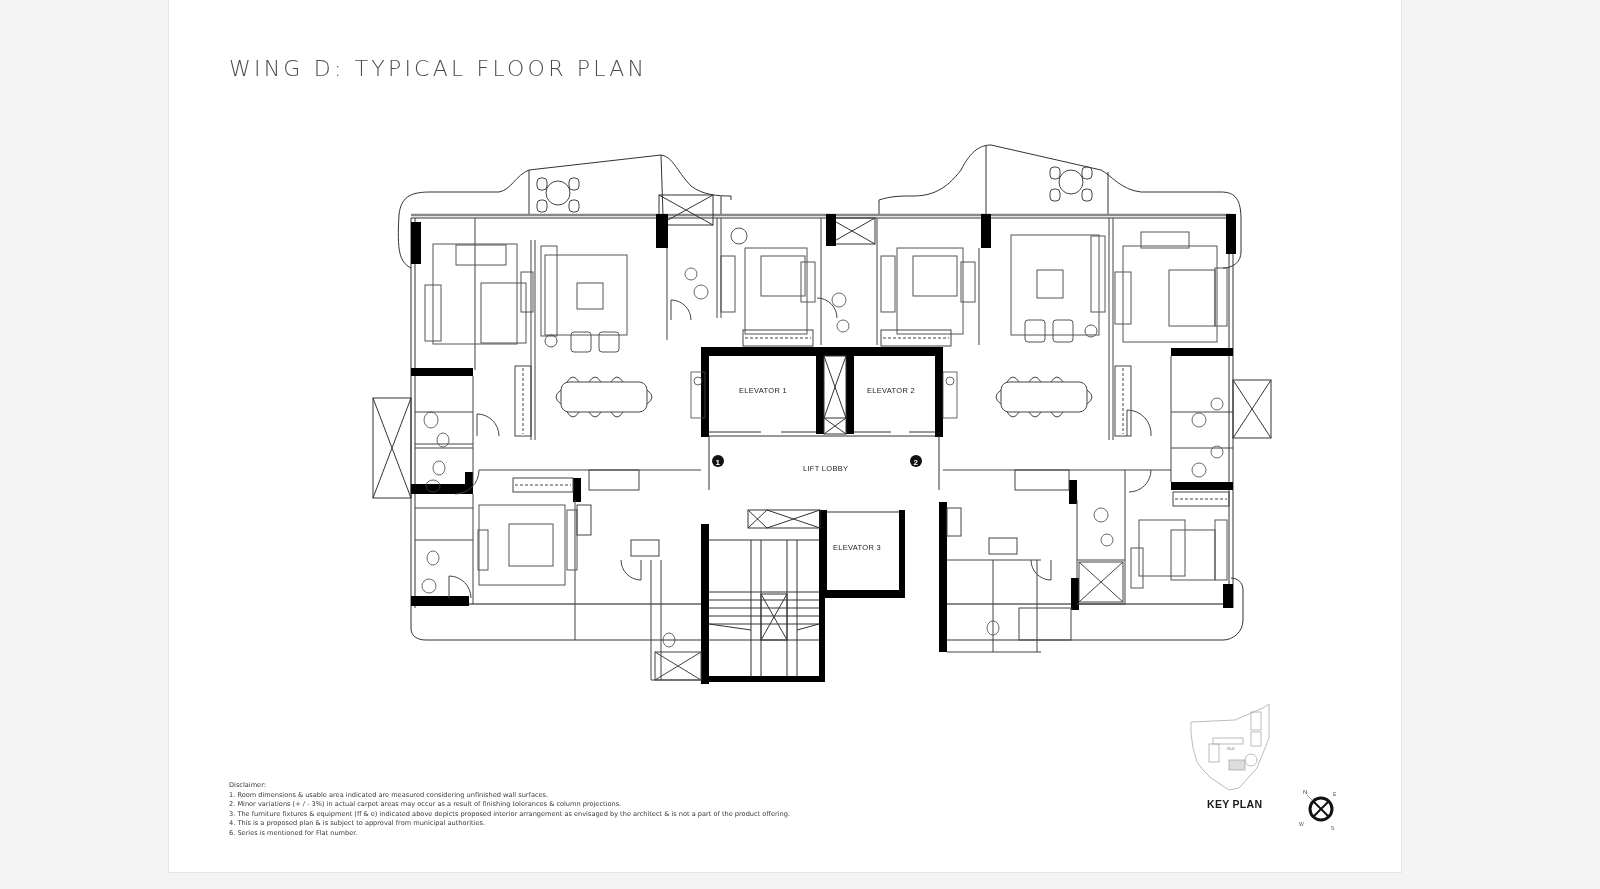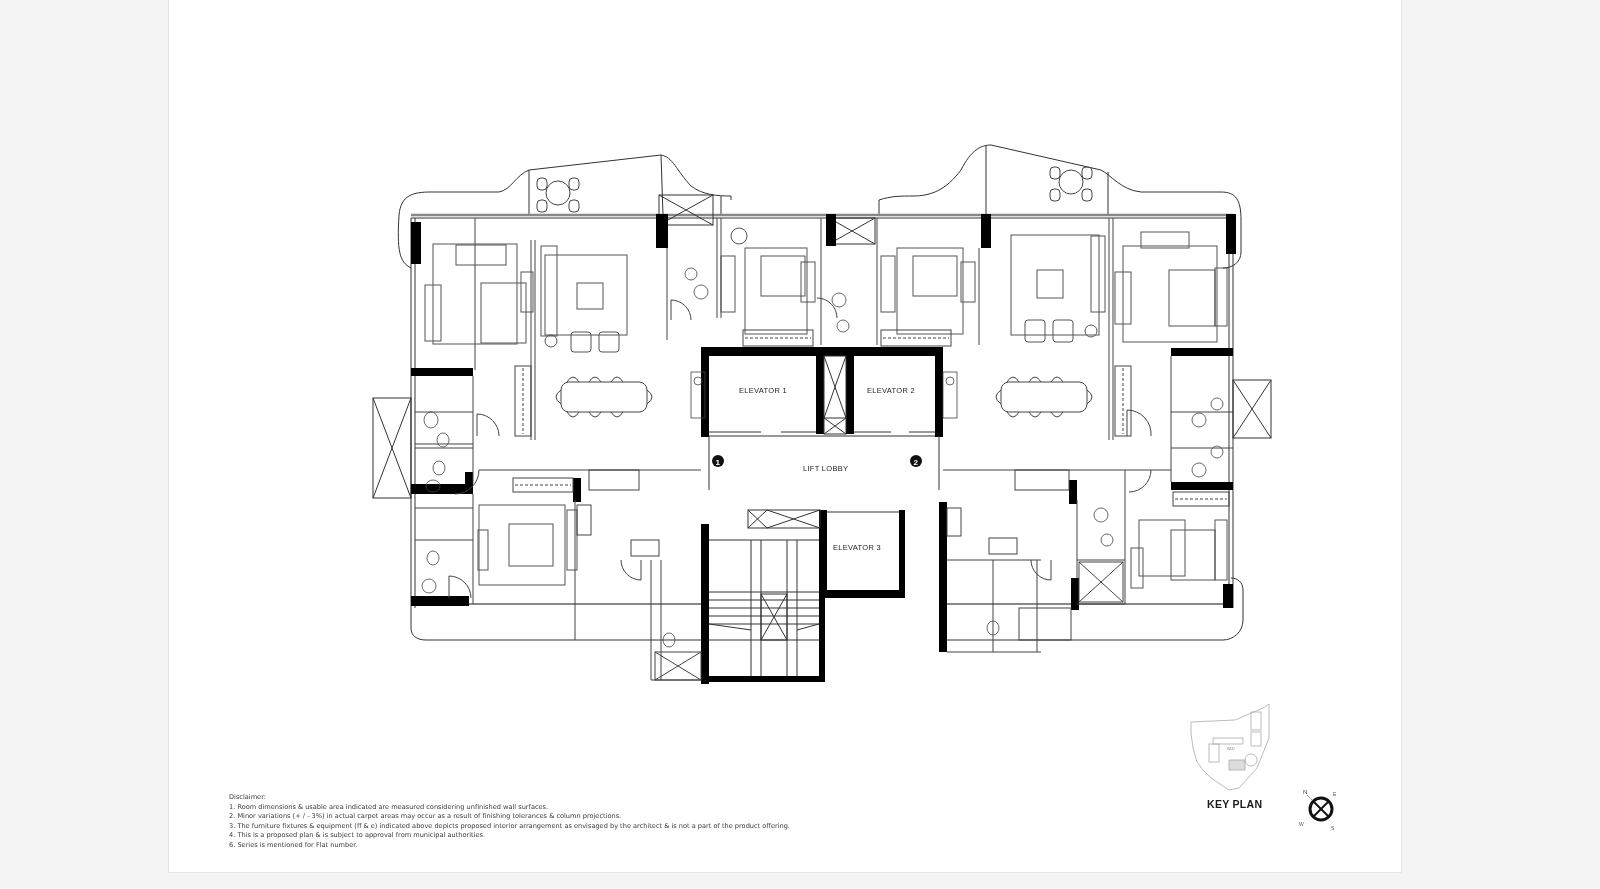--- a/index.html
+++ b/index.html
@@ -16,37 +16,37 @@
   .title {
     position: absolute; left: 60px; top: 56px;
     font-family: "DejaVu Sans", sans-serif; font-weight: 300;
     font-size: 22px; letter-spacing: 3.2px; color: #4a4a4a;
   }
   .plan-svg { position: absolute; left: 0; top: 0; }
   .disclaimer {
     position: absolute; left: 60px; top: 781px;
     font-family: "DejaVu Sans", sans-serif; font-size: 6.6px; line-height: 9.6px;
     color: #3a3a3a;
-    margin-top: 12px;
   }
   .disclaimer div { white-space: nowrap; }
   .keyplan-label {
     position: absolute; left: 1038px; top: 798px;
     font-family: "Liberation Sans", sans-serif; font-weight: bold;
     font-size: 10.5px; color: #1a1a1a; letter-spacing: 0.3px; text-align: center;
   }
   .svg-text {
     font-family: "Liberation Sans", sans-serif; font-size: 7.5px; fill: #222;
     letter-spacing: 0.3px;
   }
 </style>
 </head>
 <body>
 
 <div class="sheet">
+  <div class="title">WING D: TYPICAL FLOOR PLAN</div>
 
   <svg class="plan-svg" width="1232" height="872" viewBox="168 0 1232 872" xmlns="http://www.w3.org/2000/svg">
     <g fill="none" stroke="#333" stroke-width="1">
 
       <path d="M410,268 C398,262 396,250 398,215 C400,195 412,192 430,192 L498,192 C510,190 515,175 528,170 L660,155 C672,157 675,170 690,186 C702,195 716,196 730,196 L730,200"></path>
       <path d="M528,170 L528,215"></path>
       <path d="M660,155 L662,215"></path>
       <path d="M720,196 L720,215"></path>
       <path d="M912,196 C930,196 945,190 960,170 C970,150 980,145 990,145 L1100,170 C1110,175 1120,190 1140,192 L1220,192 C1235,192 1240,200 1240,220 L1240,252 C1240,262 1232,268 1222,268"></path>
       <path d="M985,145 L985,215"></path>

